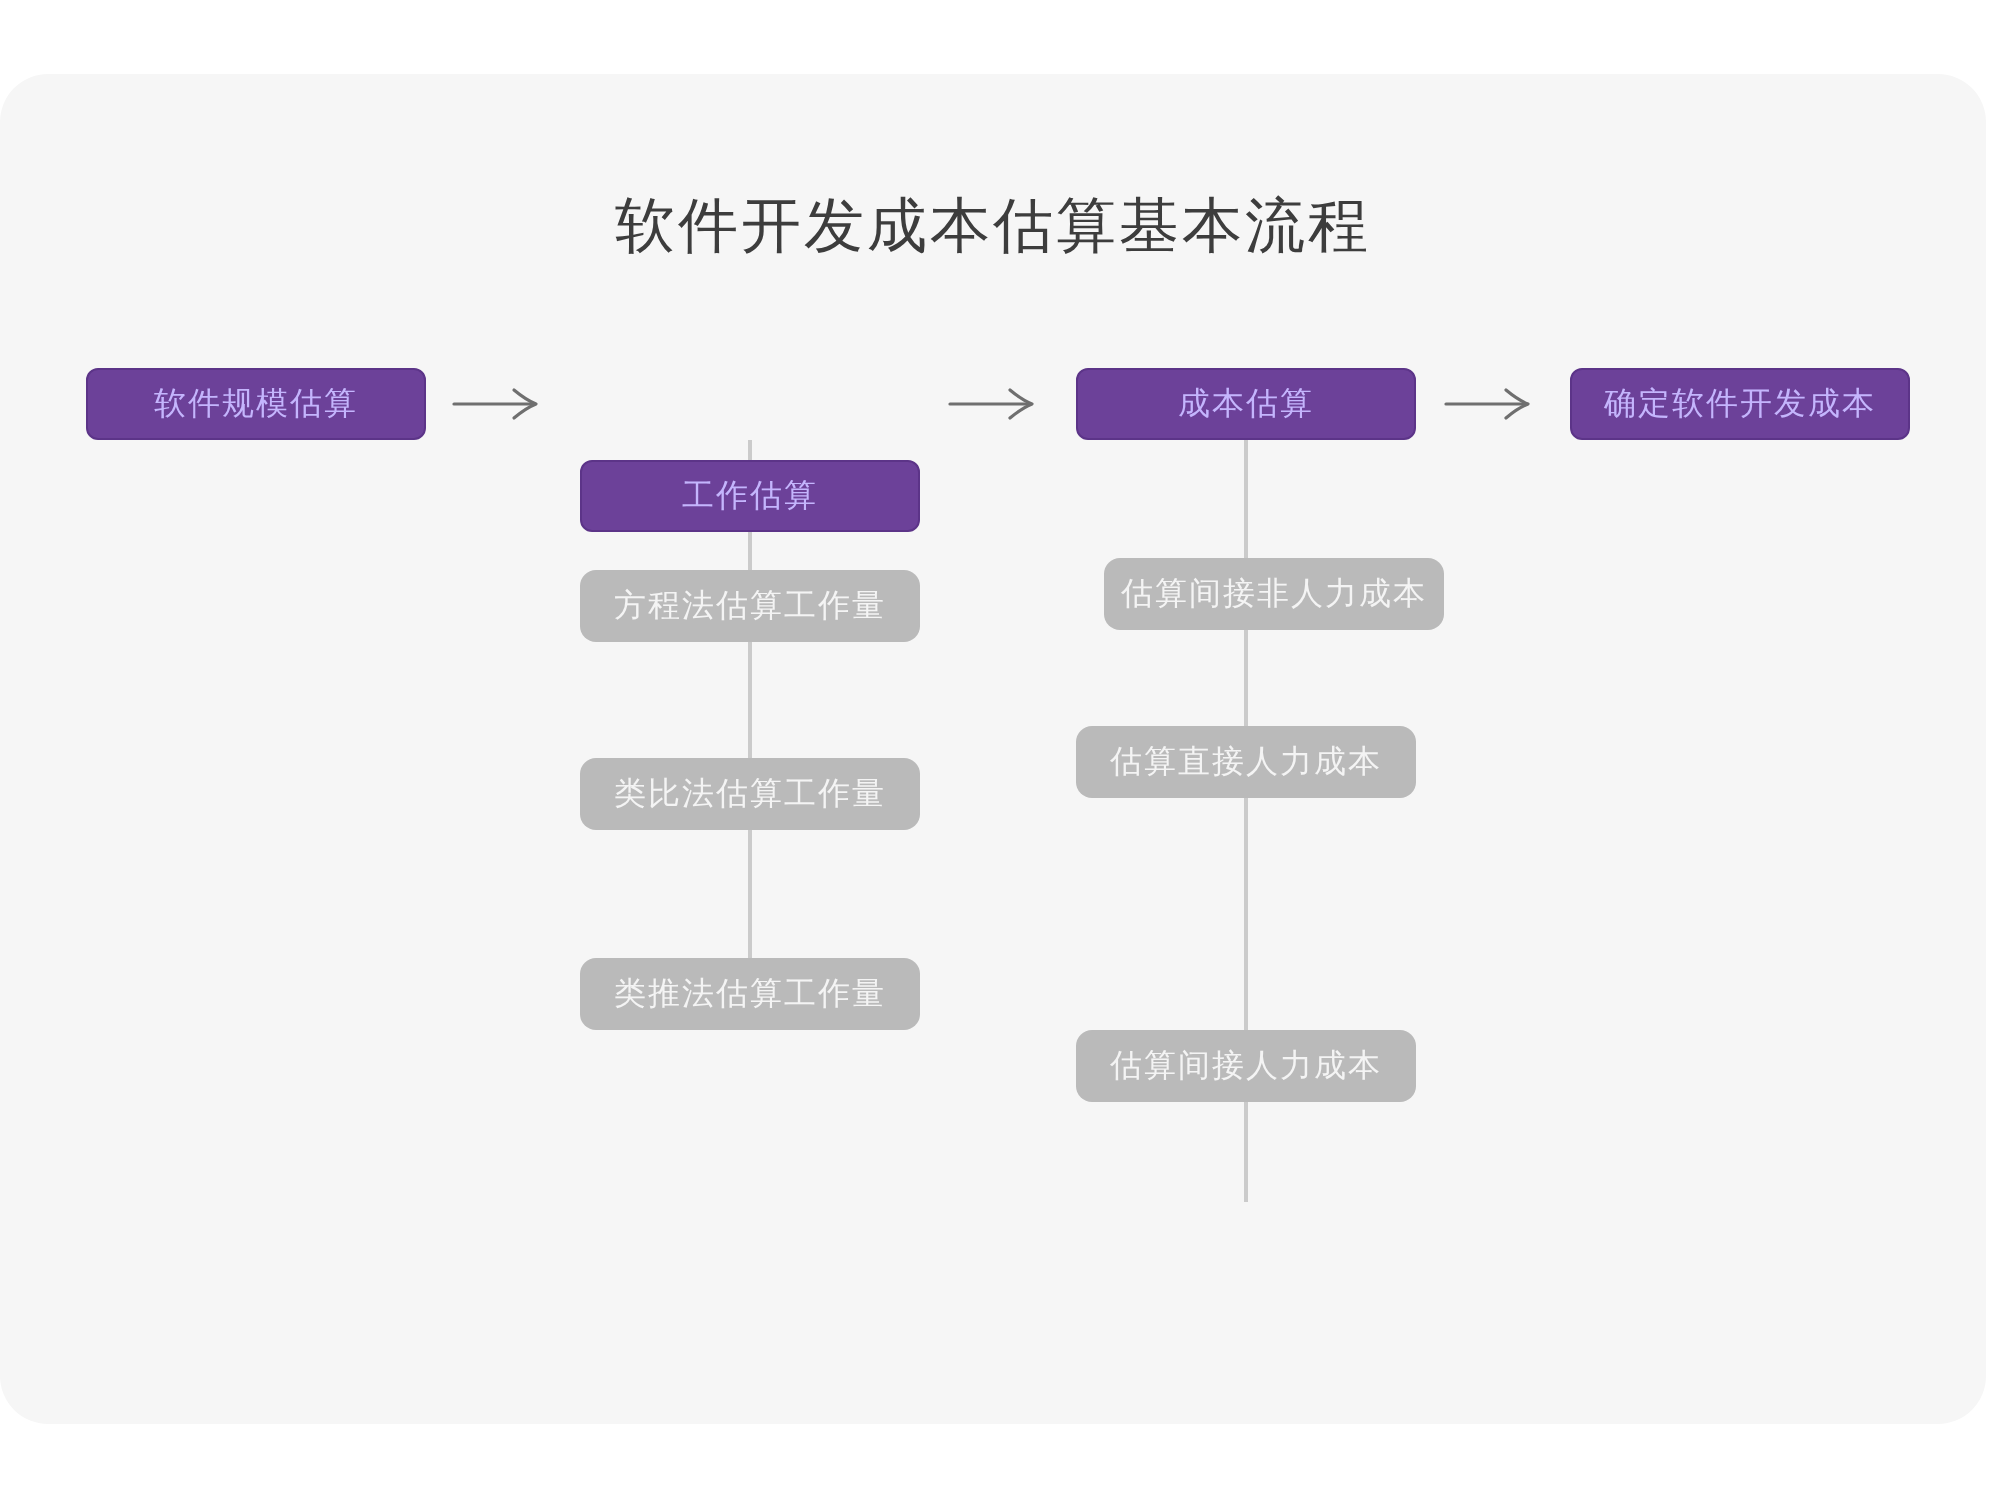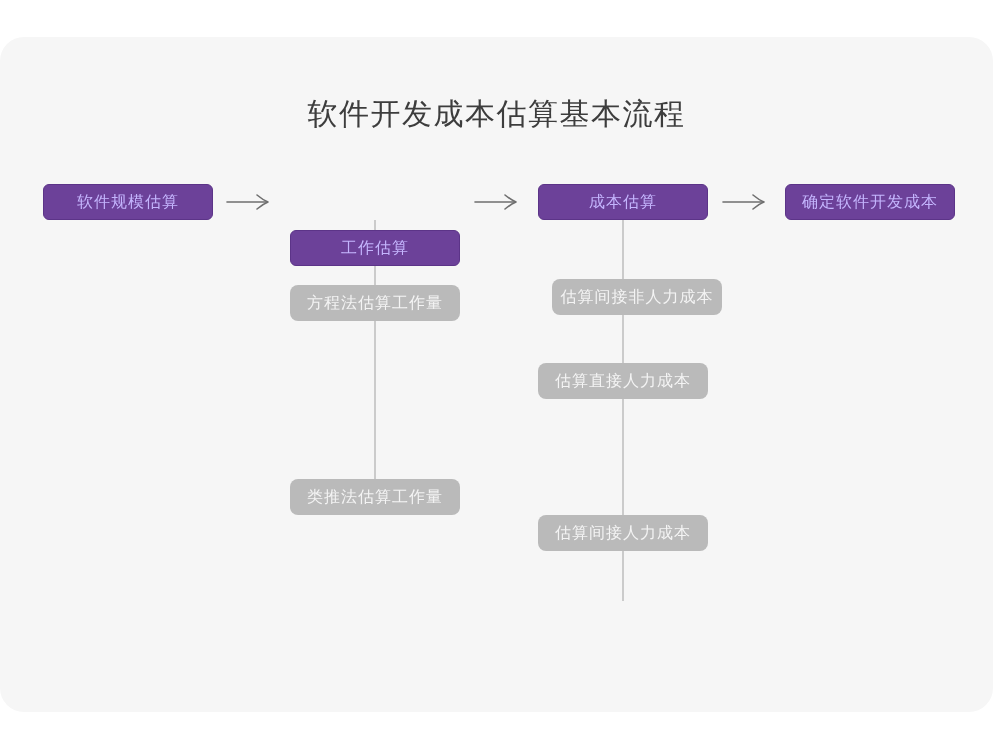--- a/index.html
+++ b/index.html
@@ -128,20 +128,21 @@
       </svg>
     </span>
     <span class="arrow arrow-3">
       <svg viewBox="0 0 48 28" fill="none" stroke="currentColor" stroke-width="1.6" stroke-linecap="round" stroke-linejoin="round">
         <line x1="3" y1="14" x2="43" y2="14"></line>
         <path d="M33 7 Q39 12 44 14 Q39 16 33 21"></path>
       </svg>
     </span>
 
     <div class="node sub work-sub-1">方程法估算工作量</div>
+    <div class="node sub work-sub-2">类比法估算工作量</div>
     <div class="node sub work-sub-3">类推法估算工作量</div>
 
     <div class="node sub cost-sub-1">估算间接非人力成本</div>
     <div class="node sub cost-sub-2">估算直接人力成本</div>
     <div class="node sub cost-sub-3">估算间接人力成本</div>
 
   </div>
 </div>
 
 </body></html>

